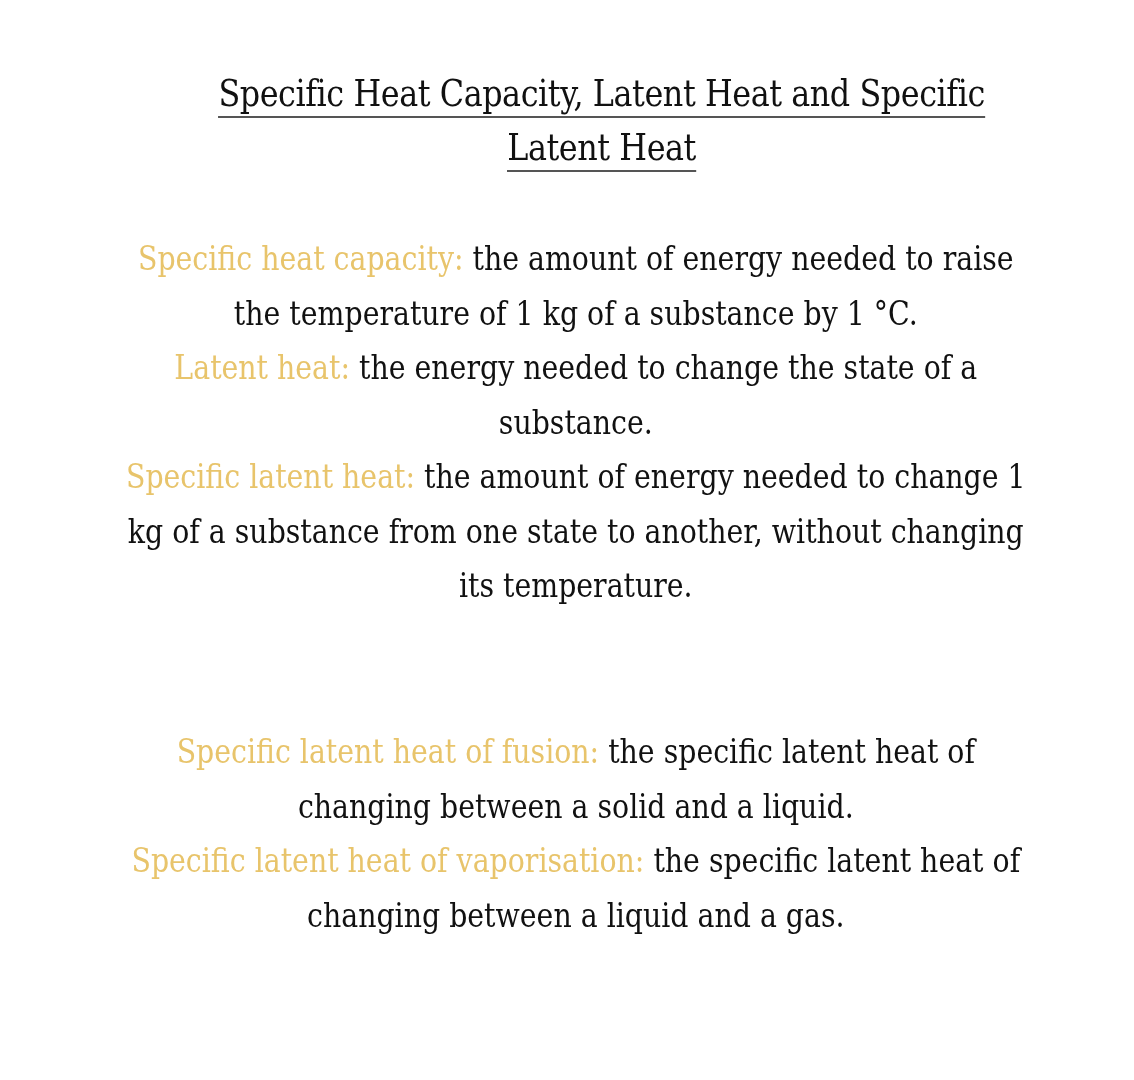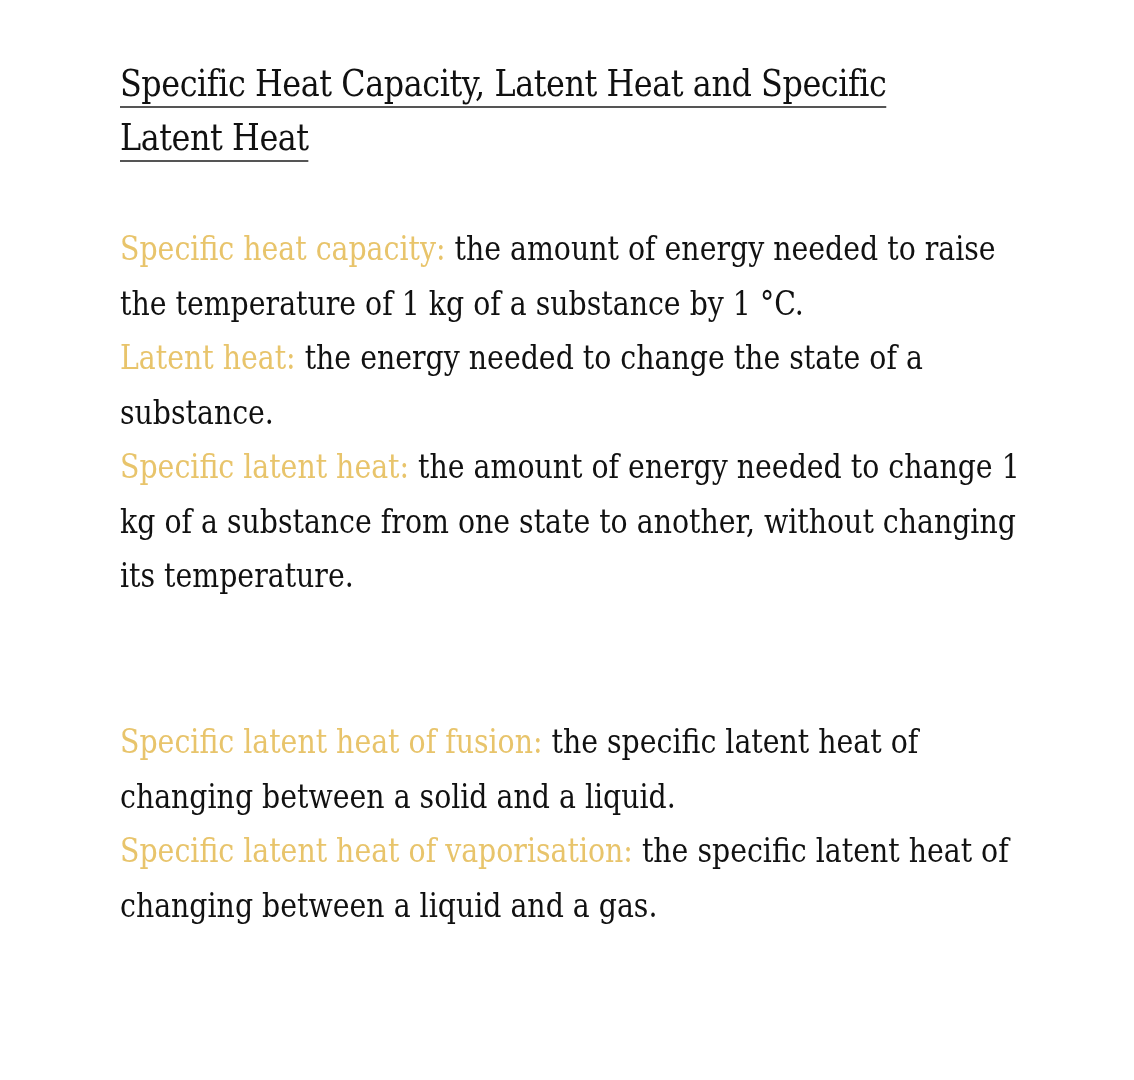--- a/index.html
+++ b/index.html
@@ -11,22 +11,23 @@
       width: 1134px;
       height: 1080px;
       position: relative;
       overflow: hidden;
       font-family: "DejaVu Serif", serif;
       color: #111111;
     }
     .page {
       position: absolute;
       left: 120px;
-      top: 57px;
+      top: 67px;
       width: 960px;
+      text-align: center;
     }
     .title {
       font-size: 37px;
       line-height: 54px;
       margin: 0;
       font-weight: normal;
       letter-spacing: -0.5px;
       transform: scaleX(0.86);
       transform-origin: left top;
       width: 1120px;

